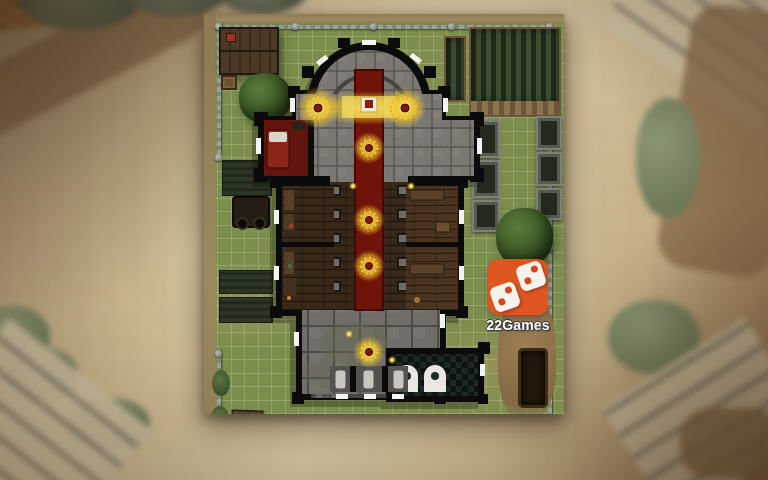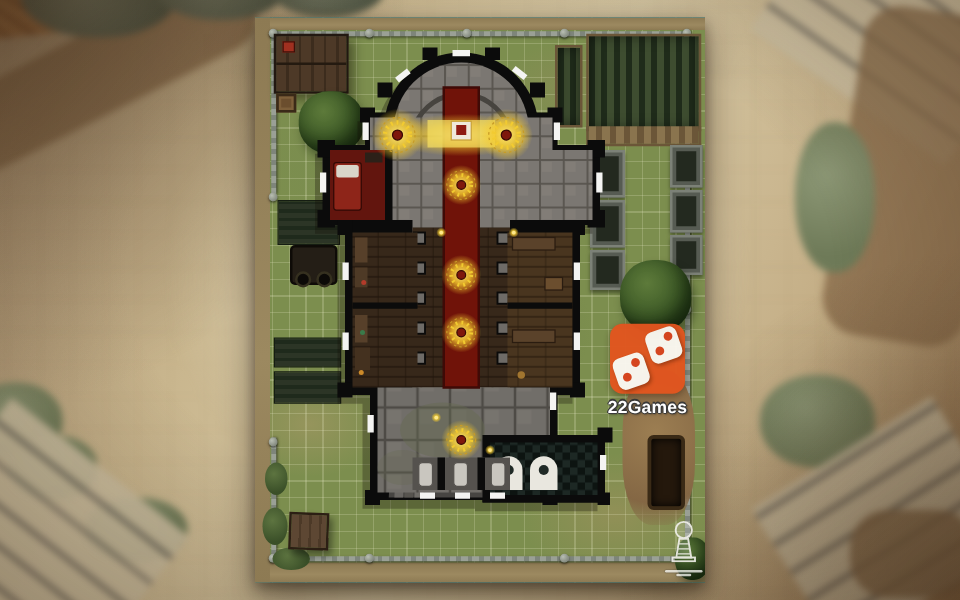--- a/index.html
+++ b/index.html
@@ -19,21 +19,21 @@
   .bush{background:radial-gradient(circle at 40% 35%,#8d9873,#6d7a56 75%);border-radius:48%;}
   .cliff{background:#8a6a46;opacity:.8;border-radius:30px;}
   .slabs{background:repeating-linear-gradient(0deg,#cfc1a0 0 22px,#6f6a5d 22px 26px);opacity:.9;}
   .bricks{background:repeating-linear-gradient(40deg,#a5703f 0 10px,#7d4e28 10px 13px);}
   .bg-vignette{position:absolute;inset:0;pointer-events:none;background:
      radial-gradient(ellipse at 50% 45%,rgba(0,0,0,0) 52%,rgba(58,39,21,.34) 100%),
      radial-gradient(circle at -4% -6%,rgba(48,31,16,.5),rgba(48,31,16,0) 38%),
      radial-gradient(circle at 103% 104%,rgba(48,31,16,.45),rgba(48,31,16,0) 32%);}
 
   
-  .poster{position:absolute;left:204px;top:14px;width:360px;height:452px;overflow:hidden;
+  .poster{position:absolute;left:204px;top:14px;width:360px;height:400px;overflow:hidden;
           background:#0369a1;box-shadow:0 12px 28px rgba(25,15,6,.5),0 4px 10px rgba(25,15,6,.4);}
   .grass{position:absolute;inset:0;background:
      radial-gradient(90px 60px at 12% 72%,rgba(171,154,104,.55),transparent 70%),
      radial-gradient(110px 70px at 80% 88%,rgba(166,146,96,.5),transparent 70%),
      radial-gradient(80px 50px at 70% 12%,rgba(150,140,92,.4),transparent 70%),
      radial-gradient(100px 70px at 20% 25%,rgba(120,140,80,.5),transparent 70%),
      radial-gradient(120px 90px at 50% 55%,rgba(104,122,66,.55),transparent 75%),
      #7c8e4e;}
   .grid{position:absolute;inset:0;background:
      repeating-linear-gradient(0deg,rgba(238,238,205,.22) 0 1px,transparent 1px 13.45px),

